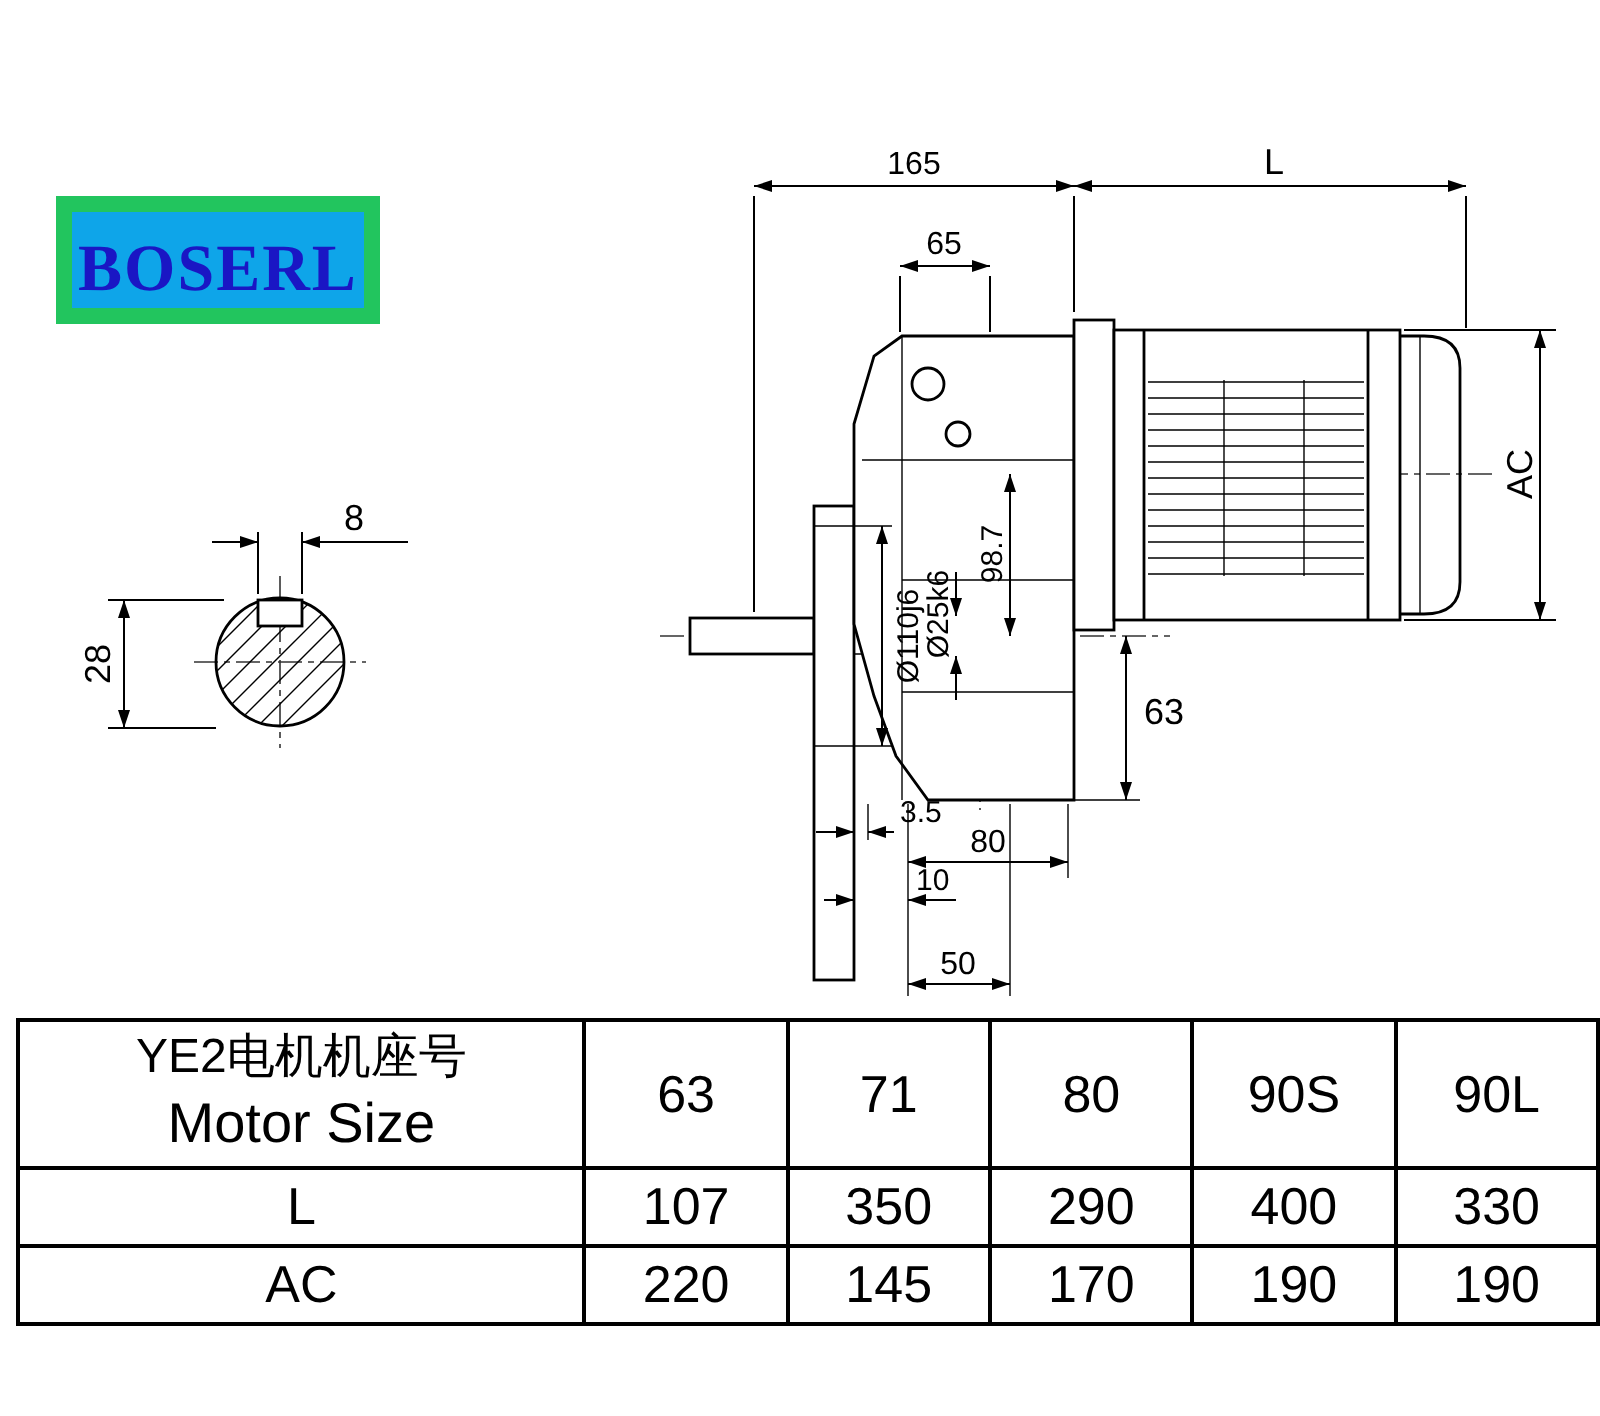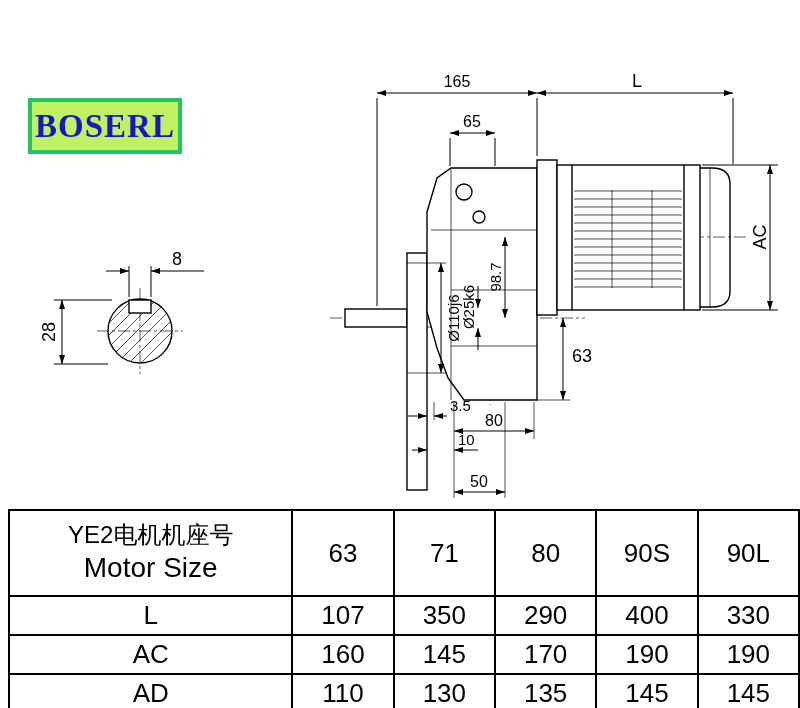--- a/index.html
+++ b/index.html
@@ -1,36 +1,36 @@
 <!DOCTYPE html>
 <html><head>
 <meta charset="utf-8">
 <style>
   html,body{margin:0;padding:0;background:#fff;}
   body{width:800px;height:708px;font-family:"Liberation Sans",sans-serif;}
   .page{position:relative;width:800px;height:708px;background:#fff;overflow:hidden;}
   .title{position:absolute;top:16px;left:44px;font-size:27px;font-weight:bold;color:#000;letter-spacing:1px;white-space:nowrap;}
-  .logo{position:absolute;top:98px;left:28px;width:146px;height:48px;border:4px solid #22c55e;background:#bef264;display:flex;align-items:center;justify-content:center;}
+  .logo{position:absolute;top:98px;left:28px;width:146px;height:48px;border:8px solid #22c55e;background:#0ea5e9;display:flex;align-items:flex-end;justify-content:center;}
   .logo span{font-family:"Liberation Serif",serif;font-weight:bold;font-size:33px;color:#1a16c4;letter-spacing:1px;}
   svg.draw{position:absolute;top:60px;left:0;}
   .obj{stroke:#000;stroke-width:1.4;fill:none;}
   .objw{stroke:#000;stroke-width:1.4;fill:#fff;}
   .thin{stroke:#000;stroke-width:0.7;fill:none;}
   .dim{stroke:#000;stroke-width:1;fill:none;}
   .cl{stroke:#333;stroke-width:0.8;stroke-dasharray:12 3 3 3;fill:none;}
   text{fill:#000;font-family:"Liberation Sans",sans-serif;}
   .dt{font-size:16px;}
   .dtl{font-size:18px;}
   .dts{font-size:15px;}
   .dim-table{position:absolute;top:509px;left:8px;border-collapse:collapse;table-layout:fixed;}
   .dim-table td{border:2px solid #000;text-align:center;vertical-align:middle;font-size:26px;color:#000;padding:0;background:#fff;}
   .dim-table .hcell{font-size:24px;line-height:1.3;}
   .dim-table .hcell .en{font-family:Liberation Sans, sans-serif;font-size:28px;}
   .c0{width:284px;} .cN{width:100px;}
-  .rh{height:86px;} .rd{height:39px;}
+  .rh{height:74px;} .rd{height:39px;}
 </style>
 </head>
 <body>
 
 <div class="page">
 
 
   <div class="logo">
     <span>BOSERL</span>
   </div>
@@ -178,30 +178,22 @@
     <tr class="rd">
       <td class="c0">L</td>
       <td>107</td>
       <td>350</td>
       <td>290</td>
       <td>400</td>
       <td>330</td>
     </tr>
     <tr class="rd">
       <td class="c0">AC</td>
-      <td>160</td>
+      <td>220</td>
       <td>145</td>
       <td>170</td>
       <td>190</td>
       <td>190</td>
-    </tr>
-    <tr class="rd">
-      <td class="c0">AD</td>
-      <td>110</td>
-      <td>130</td>
-      <td>135</td>
-      <td>145</td>
-      <td>145</td>
     </tr>
   </tbody>
     </table>
 
 </div>
 
 </body></html>

